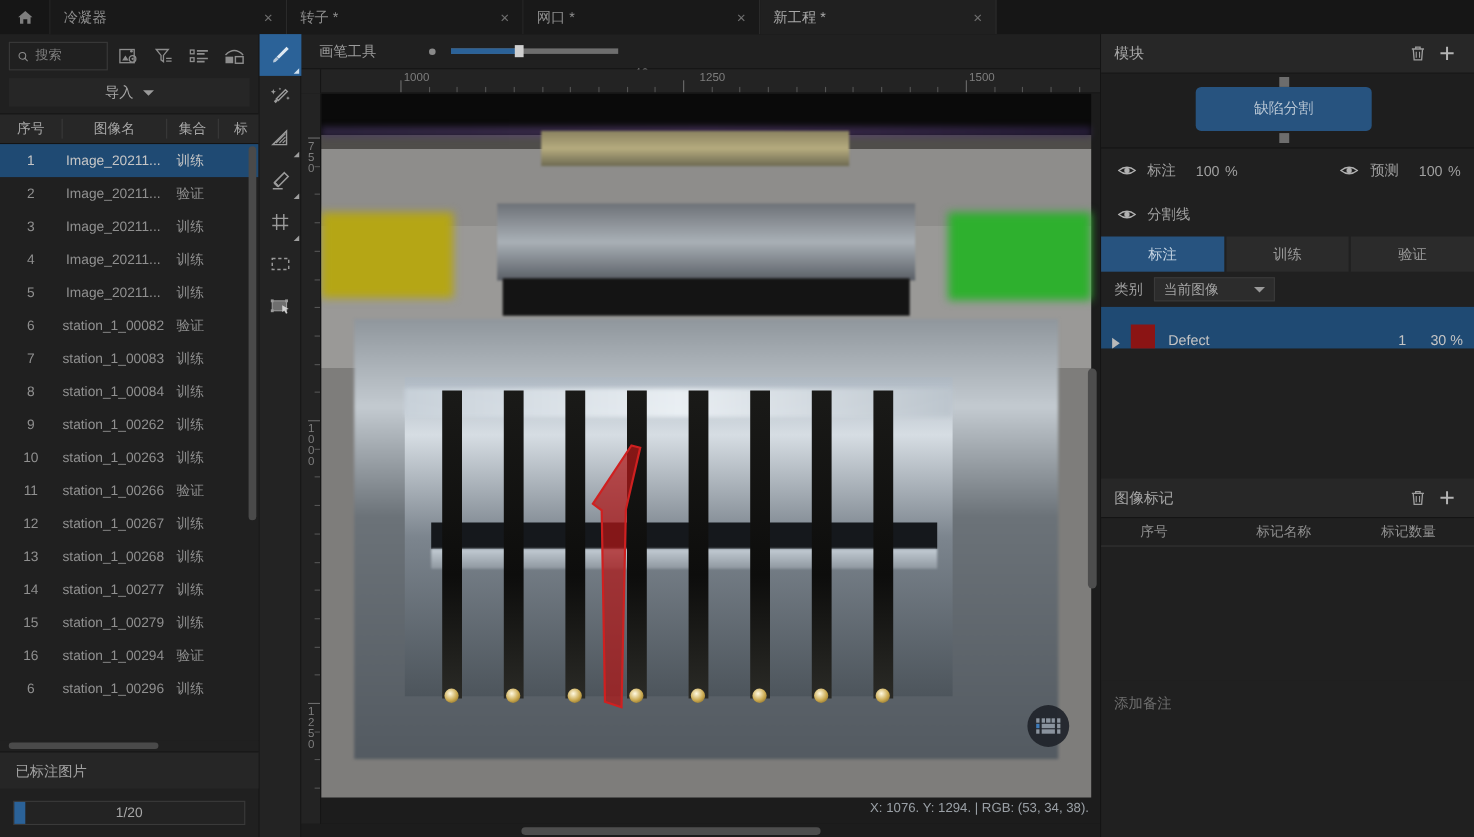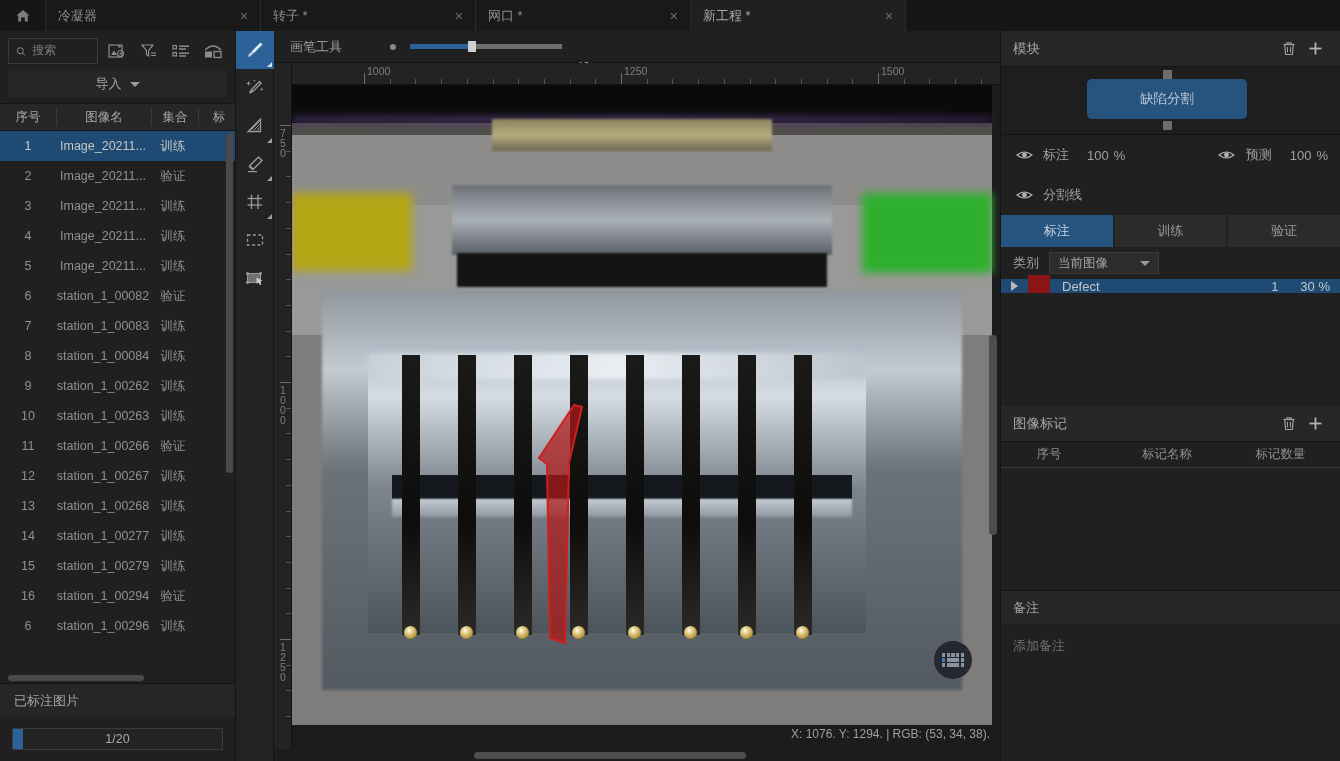--- a/index.html
+++ b/index.html
@@ -207,21 +207,21 @@
     background: #2b2b2b; color: #9a9a9a; cursor: pointer; }
   .segtab.on { background: #27537f; color: #c7d6e4; }
 
   .catrow { height: 32px; display: flex; align-items: center; padding: 0 12px; gap: 10px; font-size: 13px; color: #a0a0a0; }
   .select {
     width: 110px; height: 22px; background: #2c2c2c; border: 1px solid #3a3a3a;
     display: flex; align-items: center; padding: 0 8px; font-size: 12.5px; color: #a4a4a4; cursor: pointer;
   }
   .select .sv { flex: 1; }
 
-  .defrow { height: 14px; display: flex; align-items: center; padding: 0 10px; background: #1f4a73;
+  .defrow { height: 38px; display: flex; align-items: flex-end; padding: 0 10px; background: #1f4a73;
     font-size: 13px; color: #c4c4c4; cursor: pointer; }
   .tri { width: 0; height: 0; border-top: 5px solid transparent; border-bottom: 5px solid transparent;
     border-left: 7px solid #b9b9b9; margin-right: 10px; }
   .swatch { width: 22px; height: 22px; background: #8b1414; margin-right: 12px; }
   .defname { flex: 1; }
   .defcount { margin-right: 22px; }
   .deflist { flex: 1; background: #202020; }
 
   .marks-head-row { height: 26px; display: flex; align-items: center; font-size: 12.5px; color: #8f8f8f;
     border-bottom: 1px solid #3a3a3a; }
@@ -552,21 +552,21 @@
             <div class="tick" style="left: 483.2px;"></div>
             <div class="tick" style="left: 508.9px;"></div>
             <div class="tick" style="left: 534.6px;"></div>
             <div class="tick" style="left: 560.3px;"></div>
             <div class="tick maj" style="left: 586px;"></div>
             <div class="tick" style="left: 611.7px;"></div>
             <div class="tick" style="left: 637.4px;"></div>
             <div class="tick" style="left: 663.1px;"></div>
             <div class="tick" style="left: 688.8px;"></div>
             <div class="rlabel" style="left: 75px;">1000</div>
-            <div class="rlabel" style="left: 332px;">1250</div>
+            <div class="rlabel" style="left: 344px;">1250</div>
             <div class="rlabel" style="left: 589px;">1500</div>
           </div>
       </div>
 
       <div class="canvasrow">
         <div class="ruler-v" id="ruler-v">
             <div class="tick maj" style="top: 40px;"></div>
             <div class="tick" style="top: 65.7px;"></div>
             <div class="tick" style="top: 91.4px;"></div>
             <div class="tick" style="top: 117.1px;"></div>
@@ -769,22 +769,19 @@
         </span>
       </div>
 
       <div class="marks-head-row">
         <div class="mh1">序号</div>
         <div class="mh2">标记名称</div>
         <div class="mh3">标记数量</div>
       </div>
       <div class="marks-body"></div>
 
-      <div class="note-head">
-        <span>备注</span>
-      </div>
       <div class="note-body">
         <span class="ph">添加备注</span>
       </div>
     </div>
 
   </div>
 </div>
 
 </body></html>

